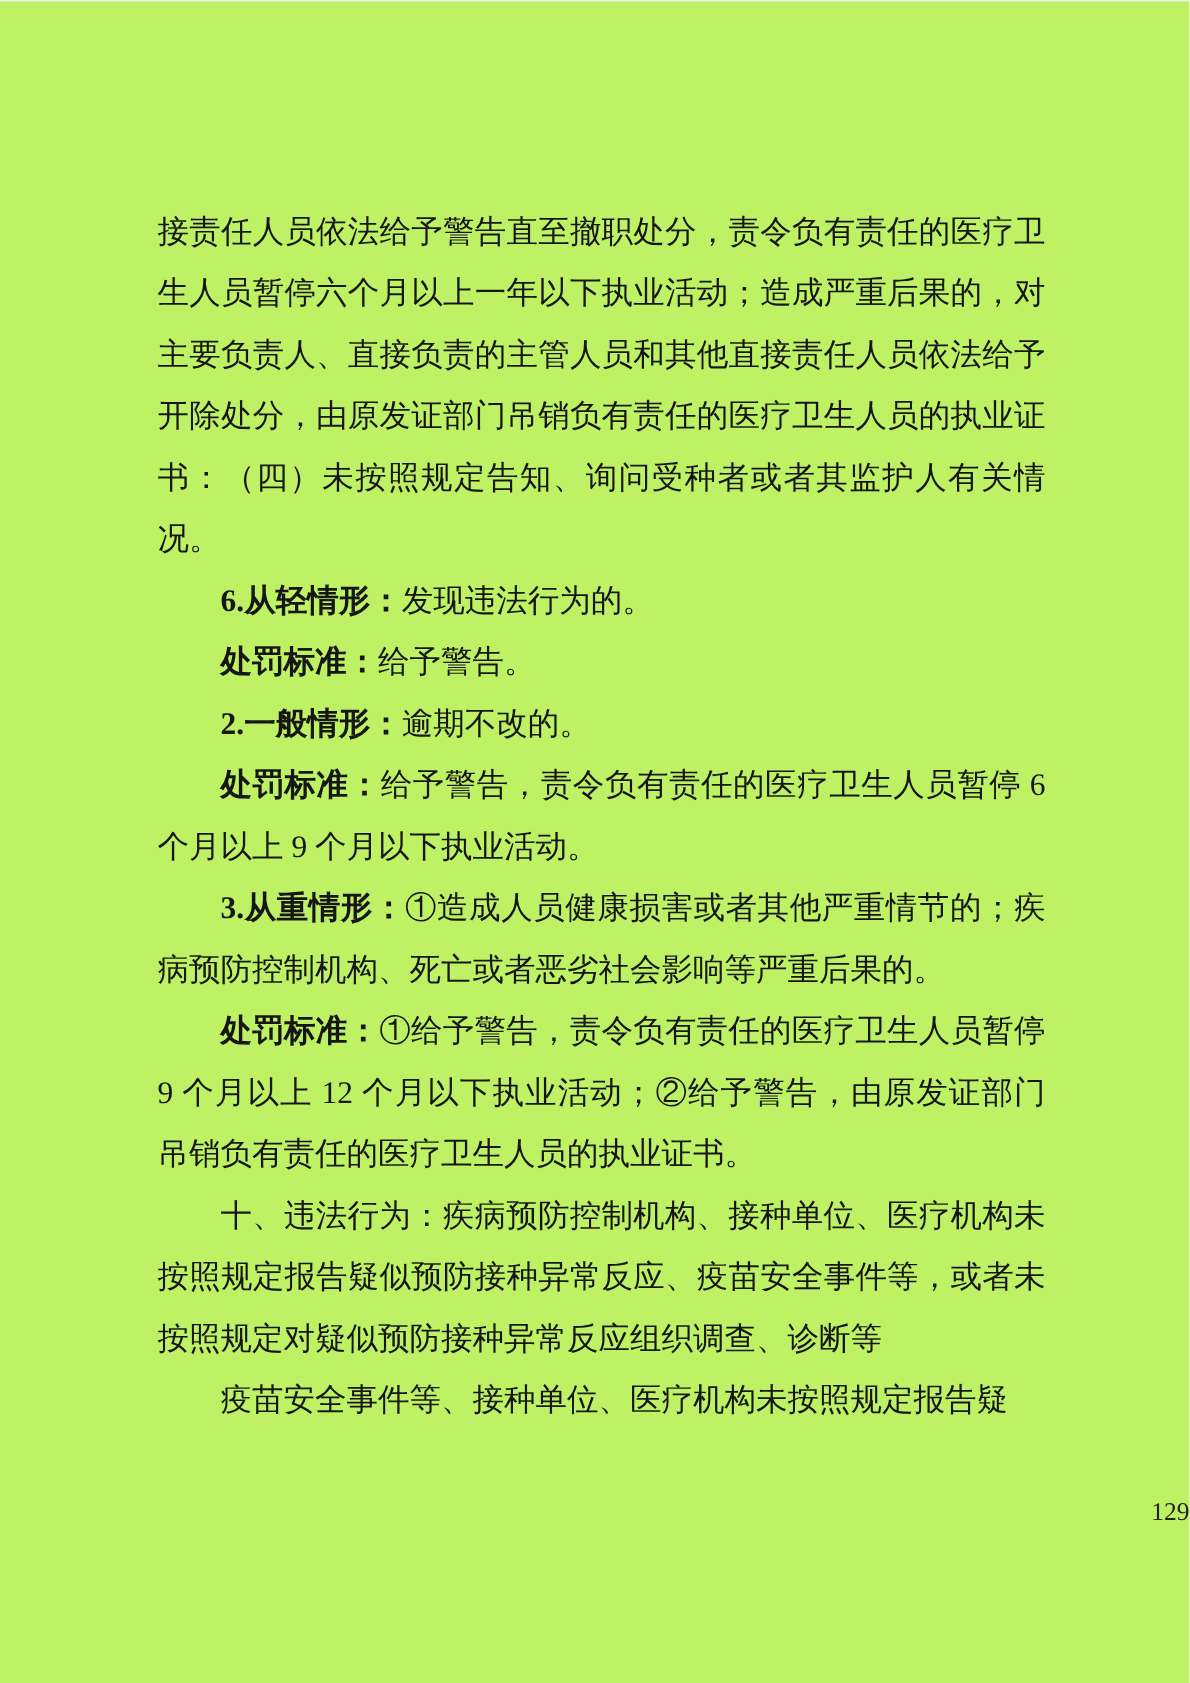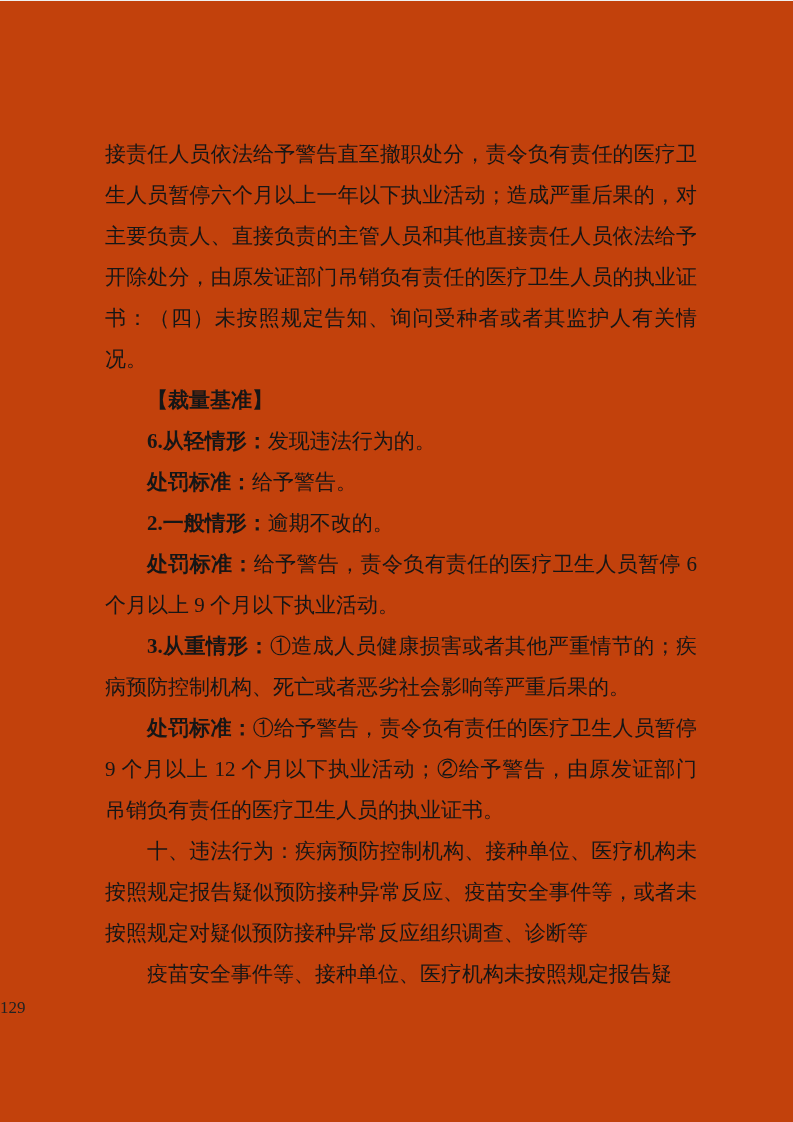--- a/index.html
+++ b/index.html
@@ -4,21 +4,21 @@
 <style>
   html, body {
     margin: 0;
     padding: 0;
     background: #ffffff;
   }
   .page {
     position: relative;
     width: 793px;
     height: 1122px;
-    background: #c2410c;
+    background: #bef264;
     border-top: 1px solid #f0f0f0;
     box-sizing: border-box;
     overflow: hidden;
     font-family: "Liberation Serif", "DejaVu Serif", serif;
     color: #161616;
   }
   .doc-body {
     position: absolute;
     left: 105px;
     top: 133px;
@@ -36,35 +36,34 @@
     text-indent: 42px;
   }
   .b {
     font-weight: 700;
   }
   .page-number {
     position: absolute;
     left: 0;
     right: 0;
     top: 997px;
-    text-align: left;
+    text-align: right;
     font-size: 17px;
     line-height: 20px;
     color: #222222;
   }
 </style>
 </head>
 <body>
 
 <div class="page">
   <div class="doc-body">
 
     <p class="para"><span>接责任人员依法给予警告直至撤职处分，责令负有责任的医疗卫生人员暂停六个月以上一年以下执业活动；造成严重后果的，对主要负责人、直接负责的主管人员和其他直接责任人员依法给予开除处分，由原发证部门吊销负有责任的医疗卫生人员的执业证书：（四）未按照规定告知、询问受种者或者其监护人有关情况。</span></p>
 
-    <p class="para indent"><span class="b">【裁量基准】</span></p>
 
     <p class="para indent"><span class="b">6.从轻情形：</span><span>发现违法行为的。</span></p>
 
     <p class="para indent"><span class="b">处罚标准：</span><span>给予警告。</span></p>
 
     <p class="para indent"><span class="b">2.一般情形：</span><span>逾期不改的。</span></p>
 
     <p class="para indent"><span class="b">处罚标准：</span><span>给予警告，责令负有责任的医疗卫生人员暂停 6 个月以上 9 个月以下执业活动。</span></p>
 
     <p class="para indent"><span class="b">3.从重情形：</span><span>①造成人员健康损害或者其他严重情节的；疾病预防控制机构、死亡或者恶劣社会影响等严重后果的。</span></p>

